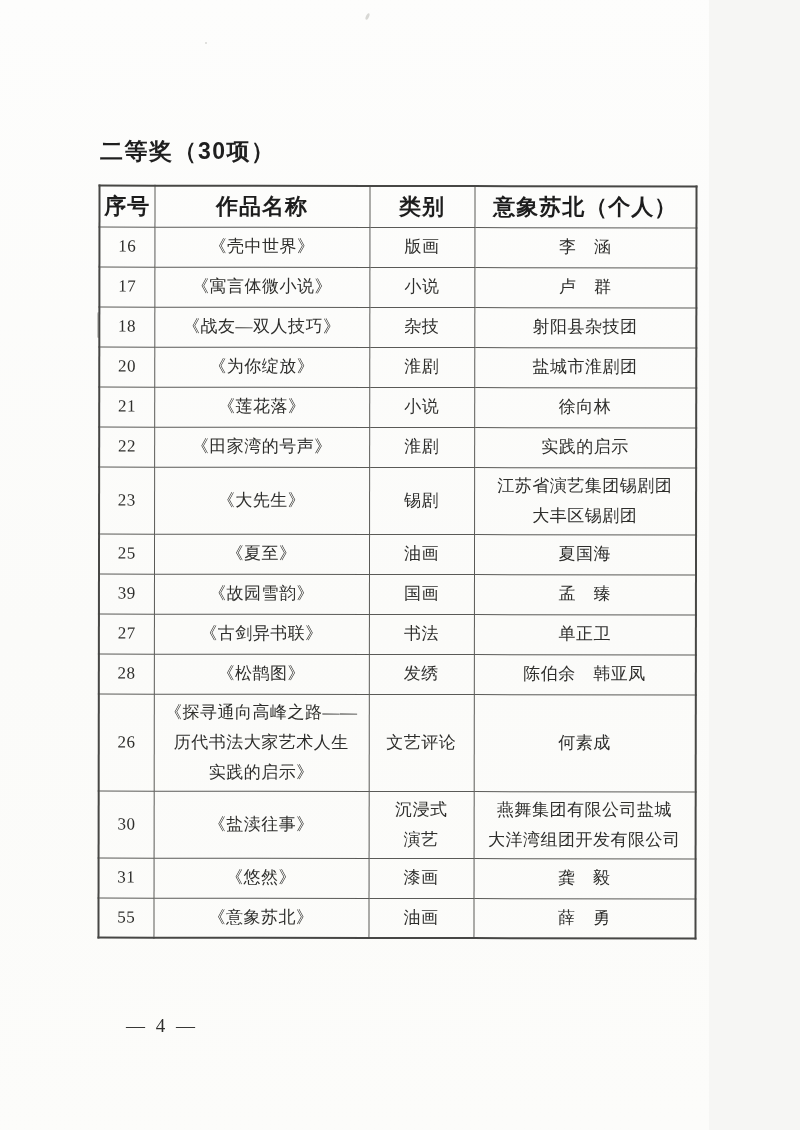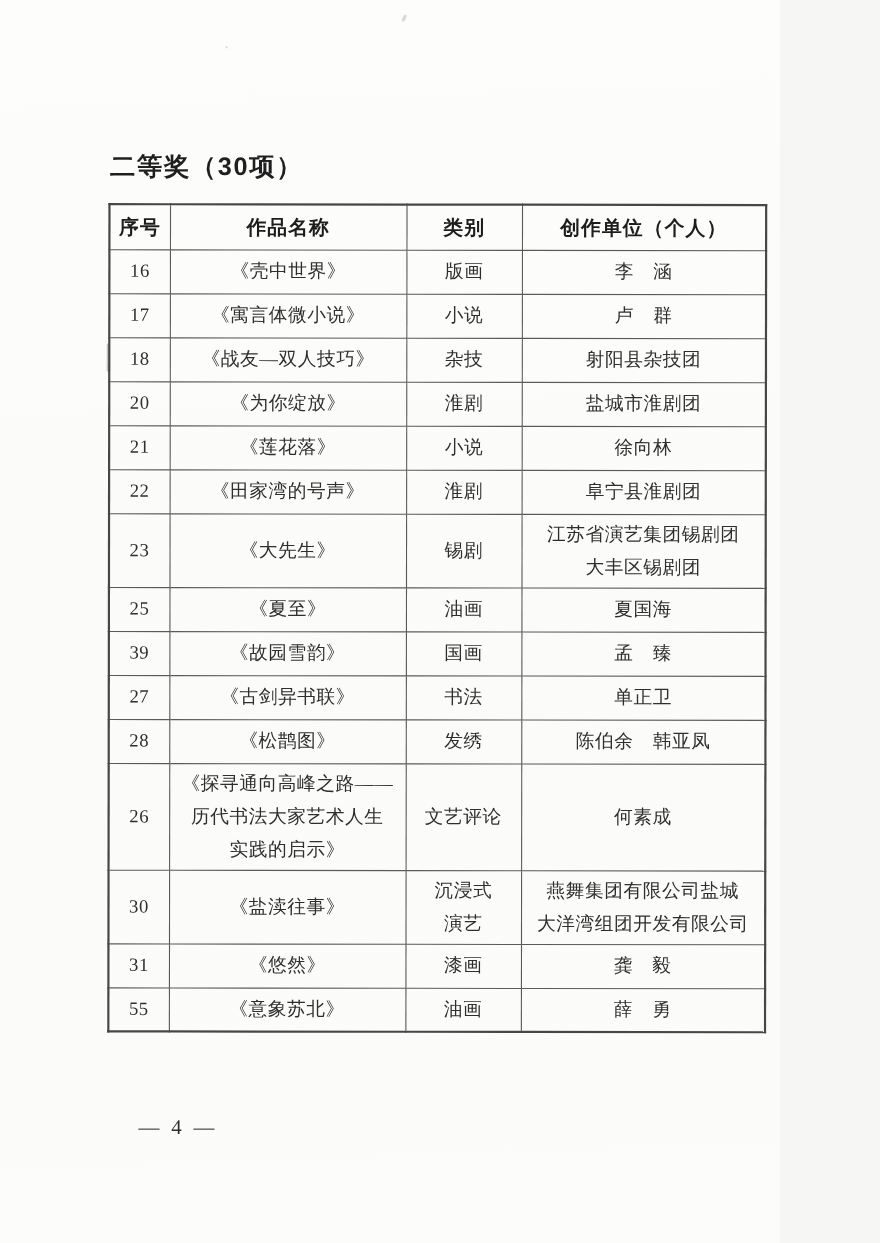--- a/index.html
+++ b/index.html
@@ -56,21 +56,21 @@
   table.awards td {
     border: 1px solid #5a5a57;
     text-align: center;
     vertical-align: middle;
     white-space: pre-line;
     overflow: hidden;
   }
   table.awards { border: 2px solid #474745; }
   table.awards thead th {
     height: 41px;
-    font-size: 18px;
+    font-size: 22px;
     font-weight: bold;
     letter-spacing: 1px;
     color: #1d1d1d;
     font-family: "Liberation Sans", "DejaVu Sans", sans-serif;
   }
   table.awards td {
     height: 40px;
     font-size: 17px;
     line-height: 30px;
     letter-spacing: 0.5px;
@@ -106,21 +106,21 @@
       <col class="col-no">
         <col class="col-work">
         <col class="col-cat">
         <col class="col-unit">
     </colgroup>
     <thead>
       <tr>
         <th>序号</th>
         <th>作品名称</th>
         <th>类别</th>
-        <th>创作单位（个人）</th>
+        <th>意象苏北（个人）</th>
       </tr>
     </thead>
     <tbody id="rows">
         <tr>
           <td class="no">16</td>
           <td class="work">《壳中世界》</td>
           <td class="cat">版画</td>
           <td class="unit">李　涵</td>
         </tr>
         <tr>
@@ -144,21 +144,21 @@
         <tr>
           <td class="no">21</td>
           <td class="work">《莲花落》</td>
           <td class="cat">小说</td>
           <td class="unit">徐向林</td>
         </tr>
         <tr>
           <td class="no">22</td>
           <td class="work">《田家湾的号声》</td>
           <td class="cat">淮剧</td>
-          <td class="unit">阜宁县淮剧团</td>
+          <td class="unit">实践的启示</td>
         </tr>
         <tr>
           <td class="no">23</td>
           <td class="work">《大先生》</td>
           <td class="cat">锡剧</td>
           <td class="unit">江苏省演艺集团锡剧团
 大丰区锡剧团</td>
         </tr>
         <tr>
           <td class="no">25</td>

